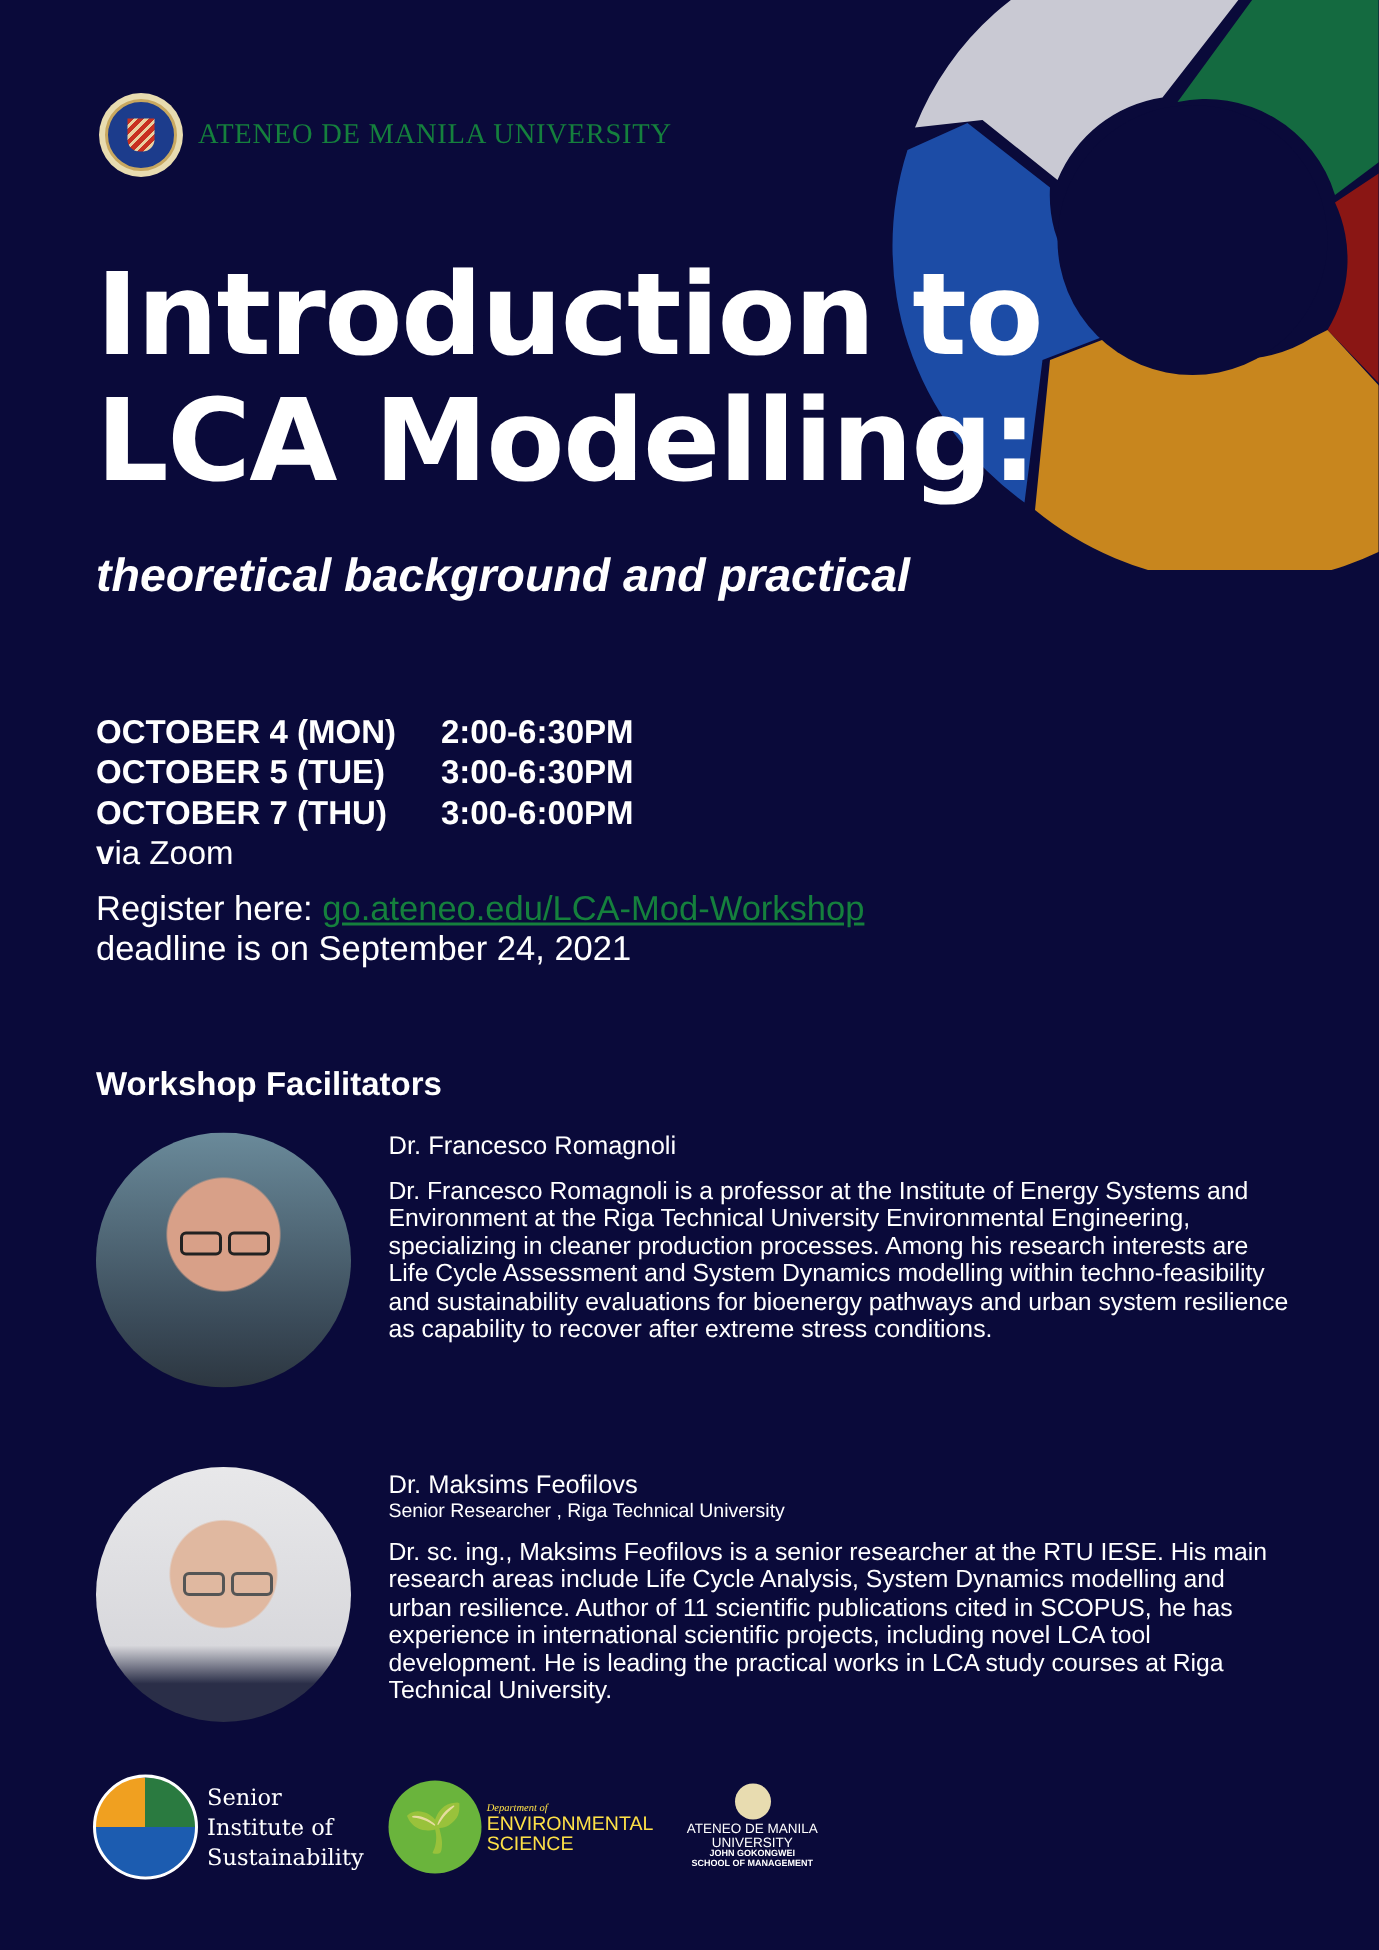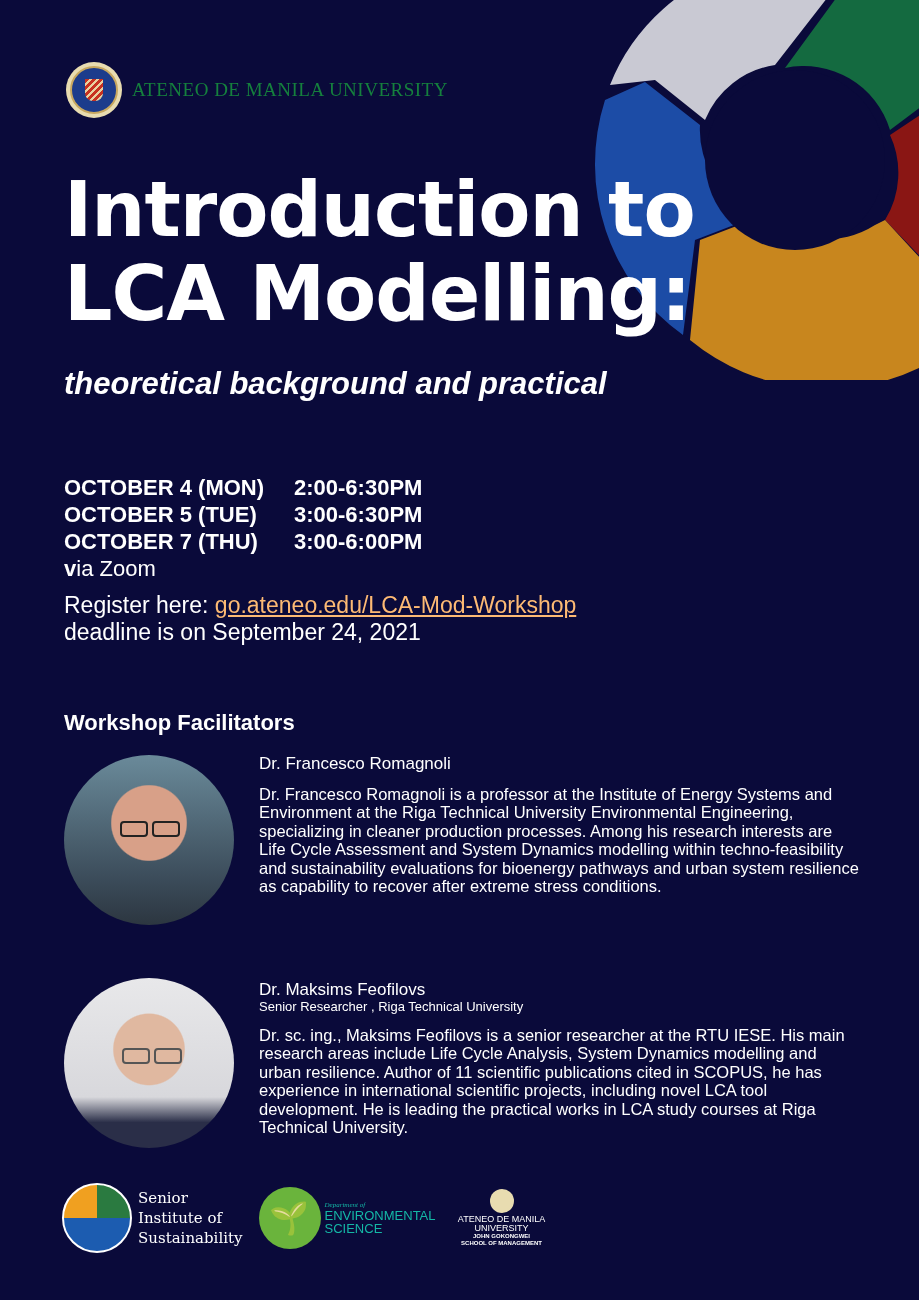--- a/index.html
+++ b/index.html
@@ -11,35 +11,35 @@
   .seal-inner{width:44px;height:44px;border-radius:50%;background:#1c3c8c;display:flex;align-items:center;justify-content:center;border:2px solid #c8a860;}
   .seal-shield{width:18px;height:22px;background:repeating-linear-gradient(135deg,#c83020 0 3px,#e8d0a0 3px 5px);border-radius:0 0 8px 8px;}
   .univ{font-family:"Liberation Serif",serif;font-size:19px;letter-spacing:.5px;margin-left:10px;color:#15803d;}
   .title{left:64px;top:168px;font-family:"DejaVu Sans",sans-serif;font-weight:bold;font-size:76px;line-height:84px;letter-spacing:-1px;}
   .subtitle{left:64px;top:366px;font-style:italic;font-size:31px;line-height:35px;font-weight:bold;}
   .dates{left:64px;top:474px;font-weight:bold;font-size:22px;line-height:27px;}
   .date-row{display:flex;}
   .date-row .d{width:230px;}
   .via{font-size:22px;line-height:27px;}
   .reg{left:64px;top:592px;font-size:23px;line-height:27px;}
-  .reg a{color:#fdba74;text-decoration:underline;}
+  .reg a{color:#15803d;text-decoration:underline;}
   .fac-title{left:64px;top:710px;font-weight:bold;font-size:22px;}
   .photo{position:absolute;width:170px;height:170px;border-radius:50%;overflow:hidden;}
   .p1{left:64px;top:755px;background:radial-gradient(circle at 50% 40%,#d8a088 0 28%,transparent 29%),linear-gradient(180deg,#6a8a9a,#3a4a58 75%,#2c3640);}
   .p2{left:64px;top:978px;background:radial-gradient(circle at 50% 42%,#e0b8a0 0 27%,transparent 28%),linear-gradient(180deg,#e8e8ea,#d8d8dc 70%,#2a2e48 85%);}
   .glasses{position:absolute;height:12px;border:2px solid #222;border-radius:4px;}
   .bio{position:absolute;left:259px;width:600px;}
   .bio .name{font-size:17px;line-height:19px;}
   .bio .role{font-size:13px;line-height:15px;}
   .bio .text{font-size:16.5px;line-height:18.4px;margin-top:12px;}
   .logos{left:62px;top:1183px;display:flex;align-items:center;}
   .ais-logo{width:66px;height:66px;border-radius:50%;background:conic-gradient(#2a7a40 0 25%,#1c5cb0 25% 75%,#f0a020 75% 100%);border:2px solid #fff;}
   .ais-text{font-family:"DejaVu Serif",serif;font-size:15px;line-height:20px;margin-left:6px;}
   .des-logo{width:62px;height:62px;border-radius:50%;background:#6ab43c;margin-left:16px;display:flex;align-items:center;justify-content:center;font-size:32px;}
-  .des-text{margin-left:4px;color:#14b8a6;}
+  .des-text{margin-left:4px;color:#fde047;}
   .des-text .small{font-family:"Liberation Serif",serif;font-style:italic;font-size:7px;}
   .des-text .big{font-size:13px;line-height:13px;}
   .jgsom{margin-left:16px;text-align:center;width:100px;}
   .jgsom .s{width:24px;height:24px;border-radius:50%;background:#e8dcb0;margin:0 auto 2px;}
   .jgsom .u{font-family:Liberation Sans, sans-serif;font-size:9px;line-height:9px;}
   .jgsom .m{font-weight:bold;font-size:6px;line-height:7px;}
 </style>
 </head>
 <body>
 

